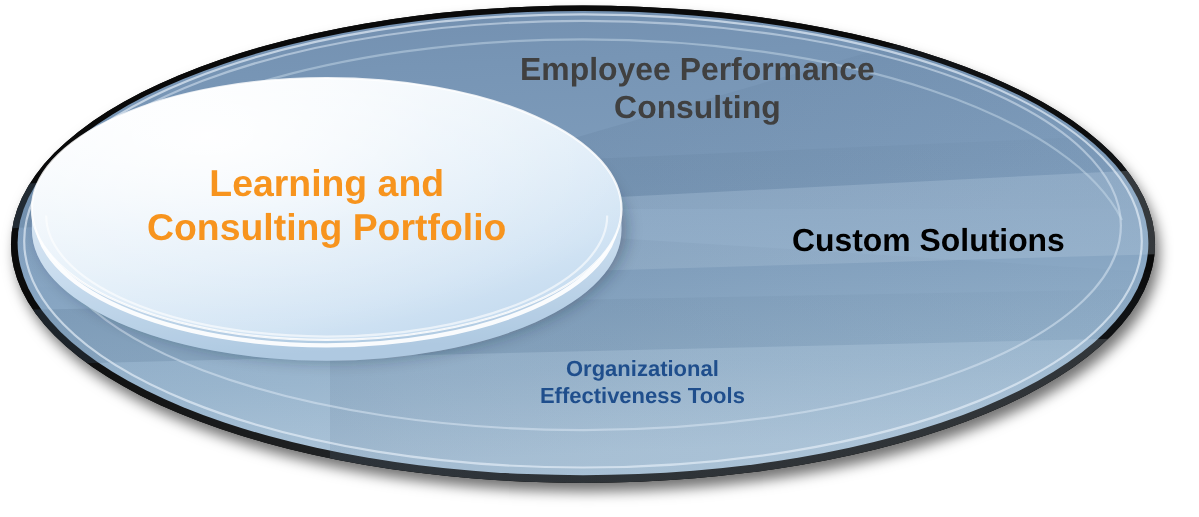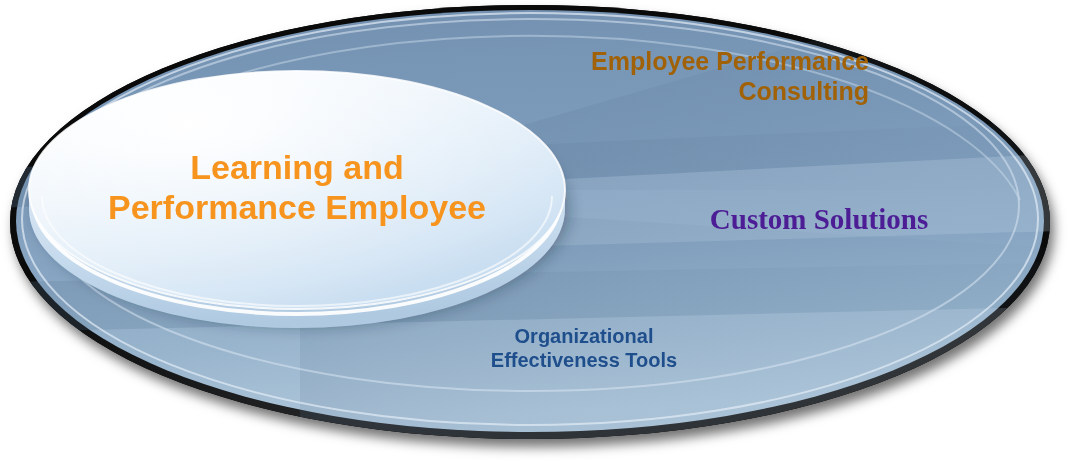--- a/index.html
+++ b/index.html
@@ -24,31 +24,29 @@
     text-align: center;
     font-weight: bold;
     line-height: 1.18;
     white-space: pre-line;
     pointer-events: none;
   }
   #label-employee-performance-consulting {
     left: 399px;
     top: 47px;
     width: 470px;
-    font-size: 25px;
-    color: #a16207;
-    text-align: right;
+    font-size: 29px;
+    color: #404040;
   }
   #label-custom-solutions {
-    left: 599px;
+    left: 624px;
     top: 202px;
     width: 440px;
     font-size: 29px;
-    color: #4c1d95;
-    font-family: Liberation Serif, serif;
+    color: #000000;
   }
   #label-organizational-effectiveness-tools {
     left: 349px;
     top: 325px;
     width: 470px;
     font-size: 20px;
     color: #1F4E8C;
   }
   #label-learning-and-performance-portfolio {
     left: 38px;
@@ -175,15 +173,15 @@
 
   <div class="lbl" id="label-employee-performance-consulting">Employee Performance
 Consulting</div>
 
   <div class="lbl" id="label-custom-solutions">Custom Solutions</div>
 
   <div class="lbl" id="label-organizational-effectiveness-tools">Organizational
 Effectiveness Tools</div>
 
   <div class="lbl" id="label-learning-and-performance-portfolio">Learning and
-Performance Employee</div>
+Consulting Portfolio</div>
 
 </div>
 
 </body></html>

